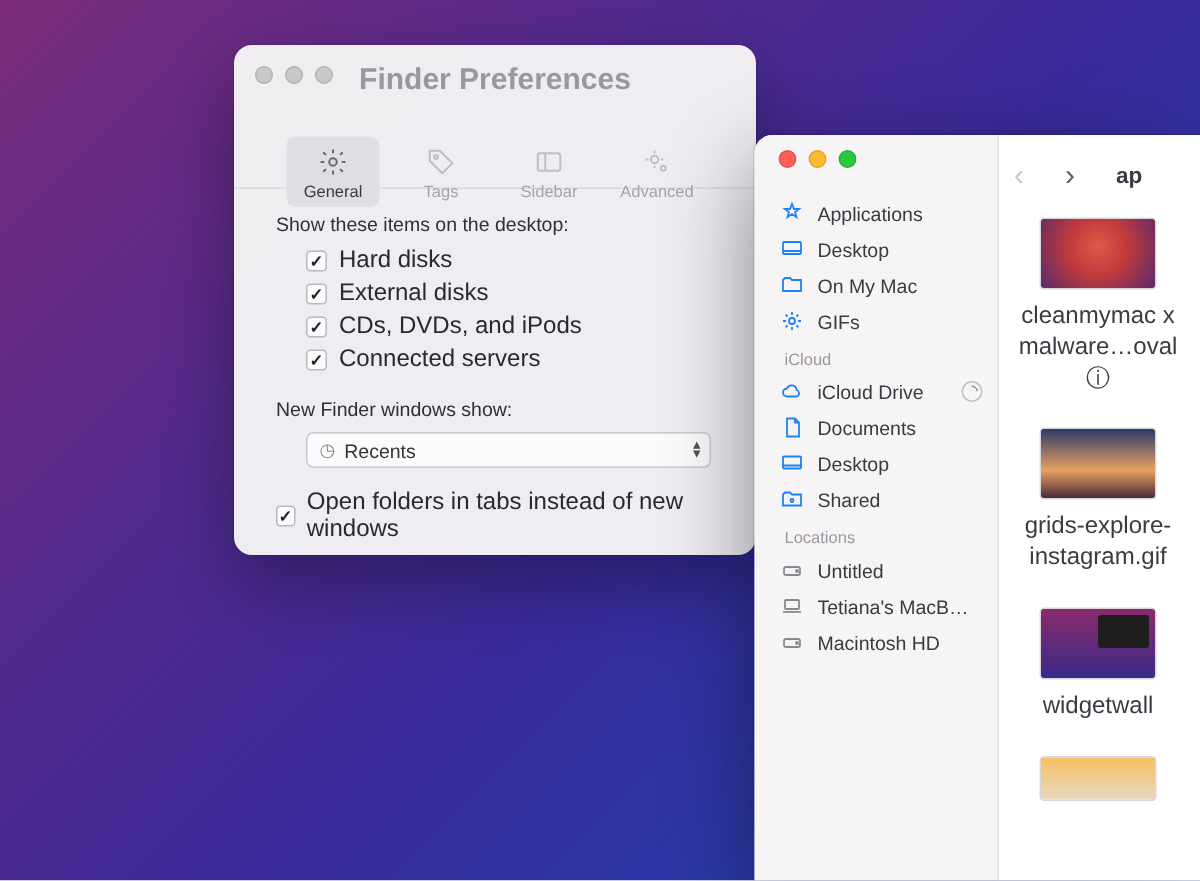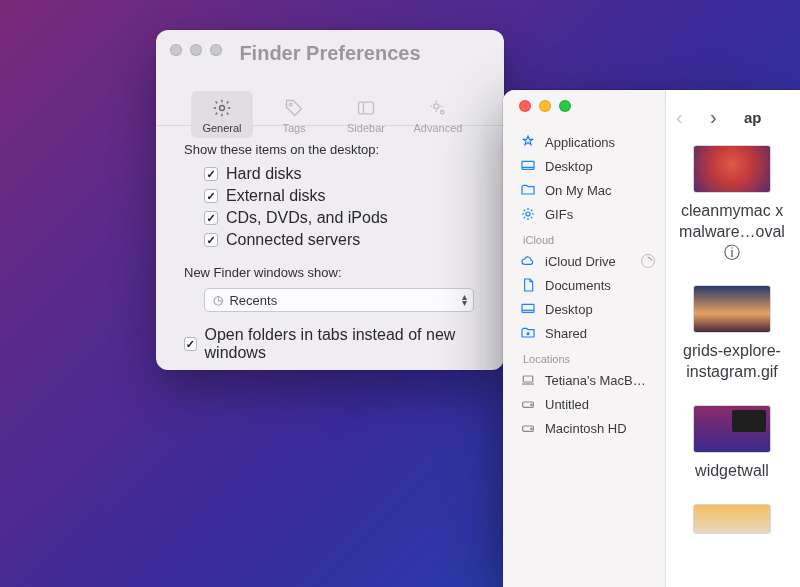--- a/index.html
+++ b/index.html
@@ -248,34 +248,34 @@
             <circle cx="12" cy="13" r="1.5"></circle>
           </svg>
         </span>
         <span class="lbl">Shared</span>
       </div>
 
     <div class="grp-title">Locations</div>
     <div class="sbitem">
         <span class="sbicon gray">
           <svg width="16" height="16" viewBox="0 0 24 24" fill="none" stroke="currentColor" stroke-width="1.8">
+            <rect x="4" y="9" width="16" height="8" rx="2"></rect>
+            <circle cx="17" cy="13" r="1"></circle>
+          </svg>
+        </span>
+        <span class="lbl">Untitled</span>
+      </div>
+    <div class="sbitem">
+        <span class="sbicon gray">
+          <svg width="16" height="16" viewBox="0 0 24 24" fill="none" stroke="currentColor" stroke-width="1.8">
             <rect x="5" y="6" width="14" height="9" rx="1"></rect>
             <path d="M3 18h18"></path>
           </svg>
         </span>
         <span class="lbl">Tetiana's MacB…</span>
-      </div>
-    <div class="sbitem">
-        <span class="sbicon gray">
-          <svg width="16" height="16" viewBox="0 0 24 24" fill="none" stroke="currentColor" stroke-width="1.8">
-            <rect x="4" y="9" width="16" height="8" rx="2"></rect>
-            <circle cx="17" cy="13" r="1"></circle>
-          </svg>
-        </span>
-        <span class="lbl">Untitled</span>
       </div>
     <div class="sbitem">
         <span class="sbicon gray">
           <svg width="16" height="16" viewBox="0 0 24 24" fill="none" stroke="currentColor" stroke-width="1.8">
             <rect x="4" y="9" width="16" height="8" rx="2"></rect>
             <circle cx="17" cy="13" r="1"></circle>
           </svg>
         </span>
         <span class="lbl">Macintosh HD</span>
       </div>

